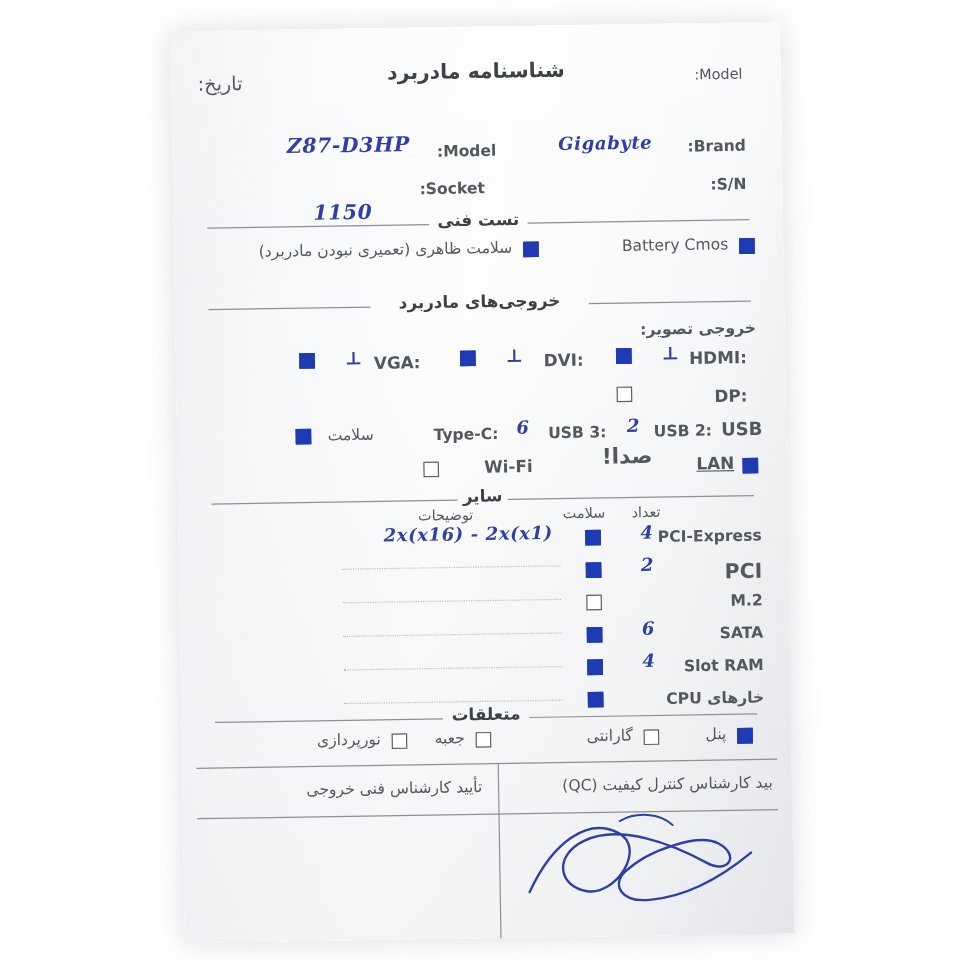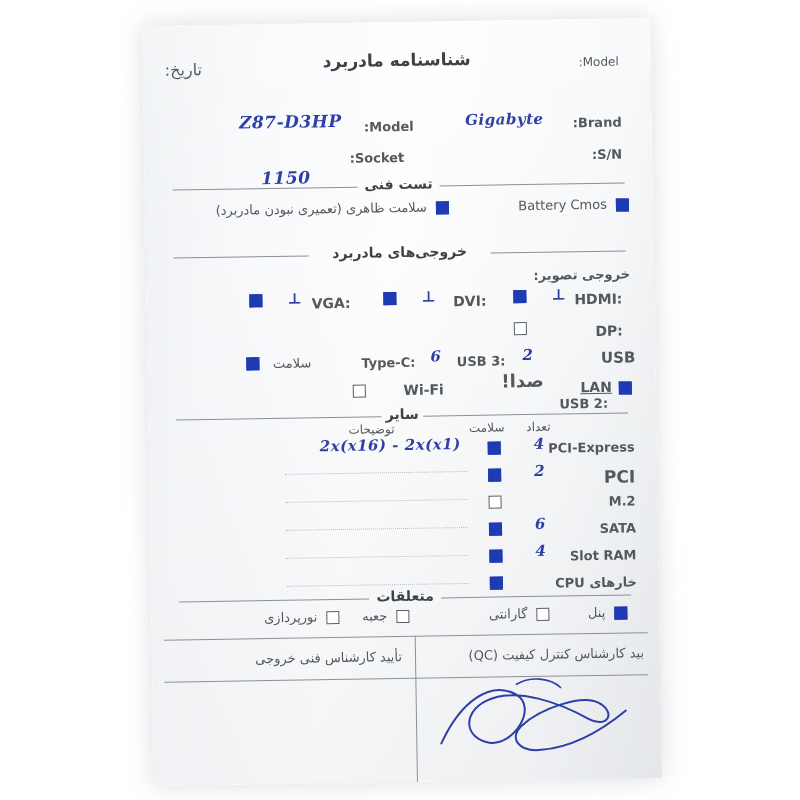--- a/index.html
+++ b/index.html
@@ -164,21 +164,21 @@
     <div class="box filled" style="right:258px; top:270px;"></div>
 
     <div class="row lbl b" style="right:304px; top:272px; font-size:14px;">:VGA</div>
     <div class="row hand hw-mid" style="right:352px; top:266px;">⊥</div>
     <div class="box filled" style="right:392px; top:270px;"></div>
 
     <div class="row lbl b" style="right:32px; top:304px; font-size:14px;">:DP</div>
     <div class="box" style="right:128px; top:302px;"></div>
 
     <div class="row lbl b" style="right:20px; top:330px; font-size:15px;">USB</div>
-    <div class="row lbl b" style="right:48px; top:333px; font-size:13px;margin-top:44px;">:USB 2</div>
+    <div class="row lbl b" style="right:62px; top:333px; font-size:13px;">:USB 2</div>
     <div class="row hand hw-mid" style="right:122px; top:326px;">2</div>
 
     <div class="row lbl b" style="right:150px; top:333px; font-size:13px;">:USB 3</div>
     <div class="row hand hw-mid" style="right:214px; top:326px;">6</div>
 
     <div class="row lbl b" style="right:240px; top:333px; font-size:13px;">:Type-C</div>
     <div class="row hand hw-mid" style="right:310px; top:326px;"></div>
 
     <div class="row lbl" style="right:344px; top:332px; font-size:13px;">سلامت</div>
     <div class="box filled" style="right:396px; top:333px;"></div>

